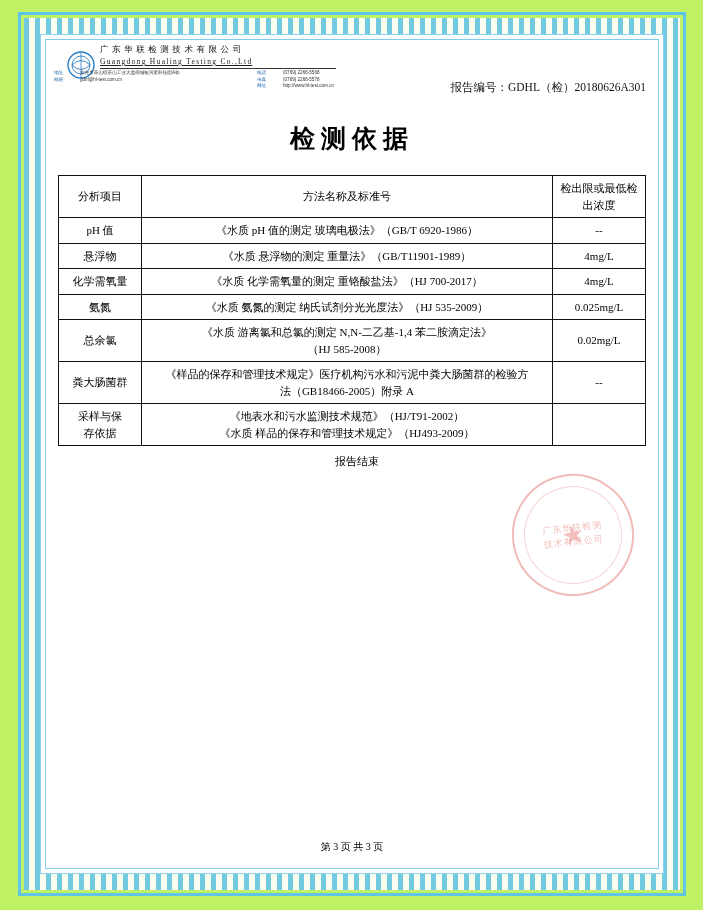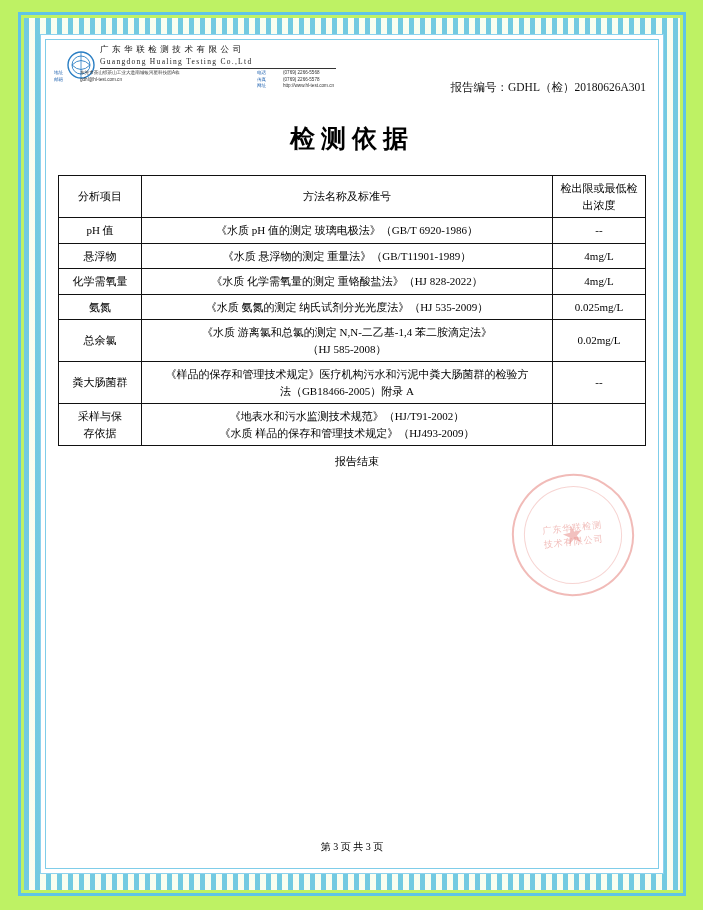--- a/index.html
+++ b/index.html
@@ -103,20 +103,21 @@
     font-family: "Liberation Sans", sans-serif;
     white-space: nowrap;
   }
   .company-en {
     font-size: 7.5px;
     color: #222;
     font-family: "Liberation Serif", serif;
     letter-spacing: 1.3px;
     margin-top: 1px;
     white-space: nowrap;
+    text-decoration: underline;
   }
   .company-rule {
     width: 236px;
     border-top: 1px solid #333;
     margin-top: 2px;
   }
   .addr-table {
     position: absolute;
     left: 2px; top: 26px;
     width: 300px;
@@ -320,21 +321,21 @@
           <td class="method">《水质  pH 值的测定  玻璃电极法》（GB/T 6920-1986）</td>
           <td>--</td>
         </tr>
         <tr>
           <td class="item">悬浮物</td>
           <td class="method">《水质  悬浮物的测定  重量法》（GB/T11901-1989）</td>
           <td>4mg/L</td>
         </tr>
         <tr>
           <td class="item">化学需氧量</td>
-          <td class="method">《水质  化学需氧量的测定  重铬酸盐法》（HJ 828-2022）</td>
+          <td class="method">《水质  化学需氧量的测定  重铬酸盐法》（HJ 700-2017）</td>
           <td>4mg/L</td>
         </tr>
         <tr>
           <td class="item">氨氮</td>
           <td class="method">《水质  氨氮的测定  纳氏试剂分光光度法》（HJ 535-2009）</td>
           <td>0.025mg/L</td>
         </tr>
         <tr>
           <td class="item">总余氯</td>
           <td class="method two-line">

